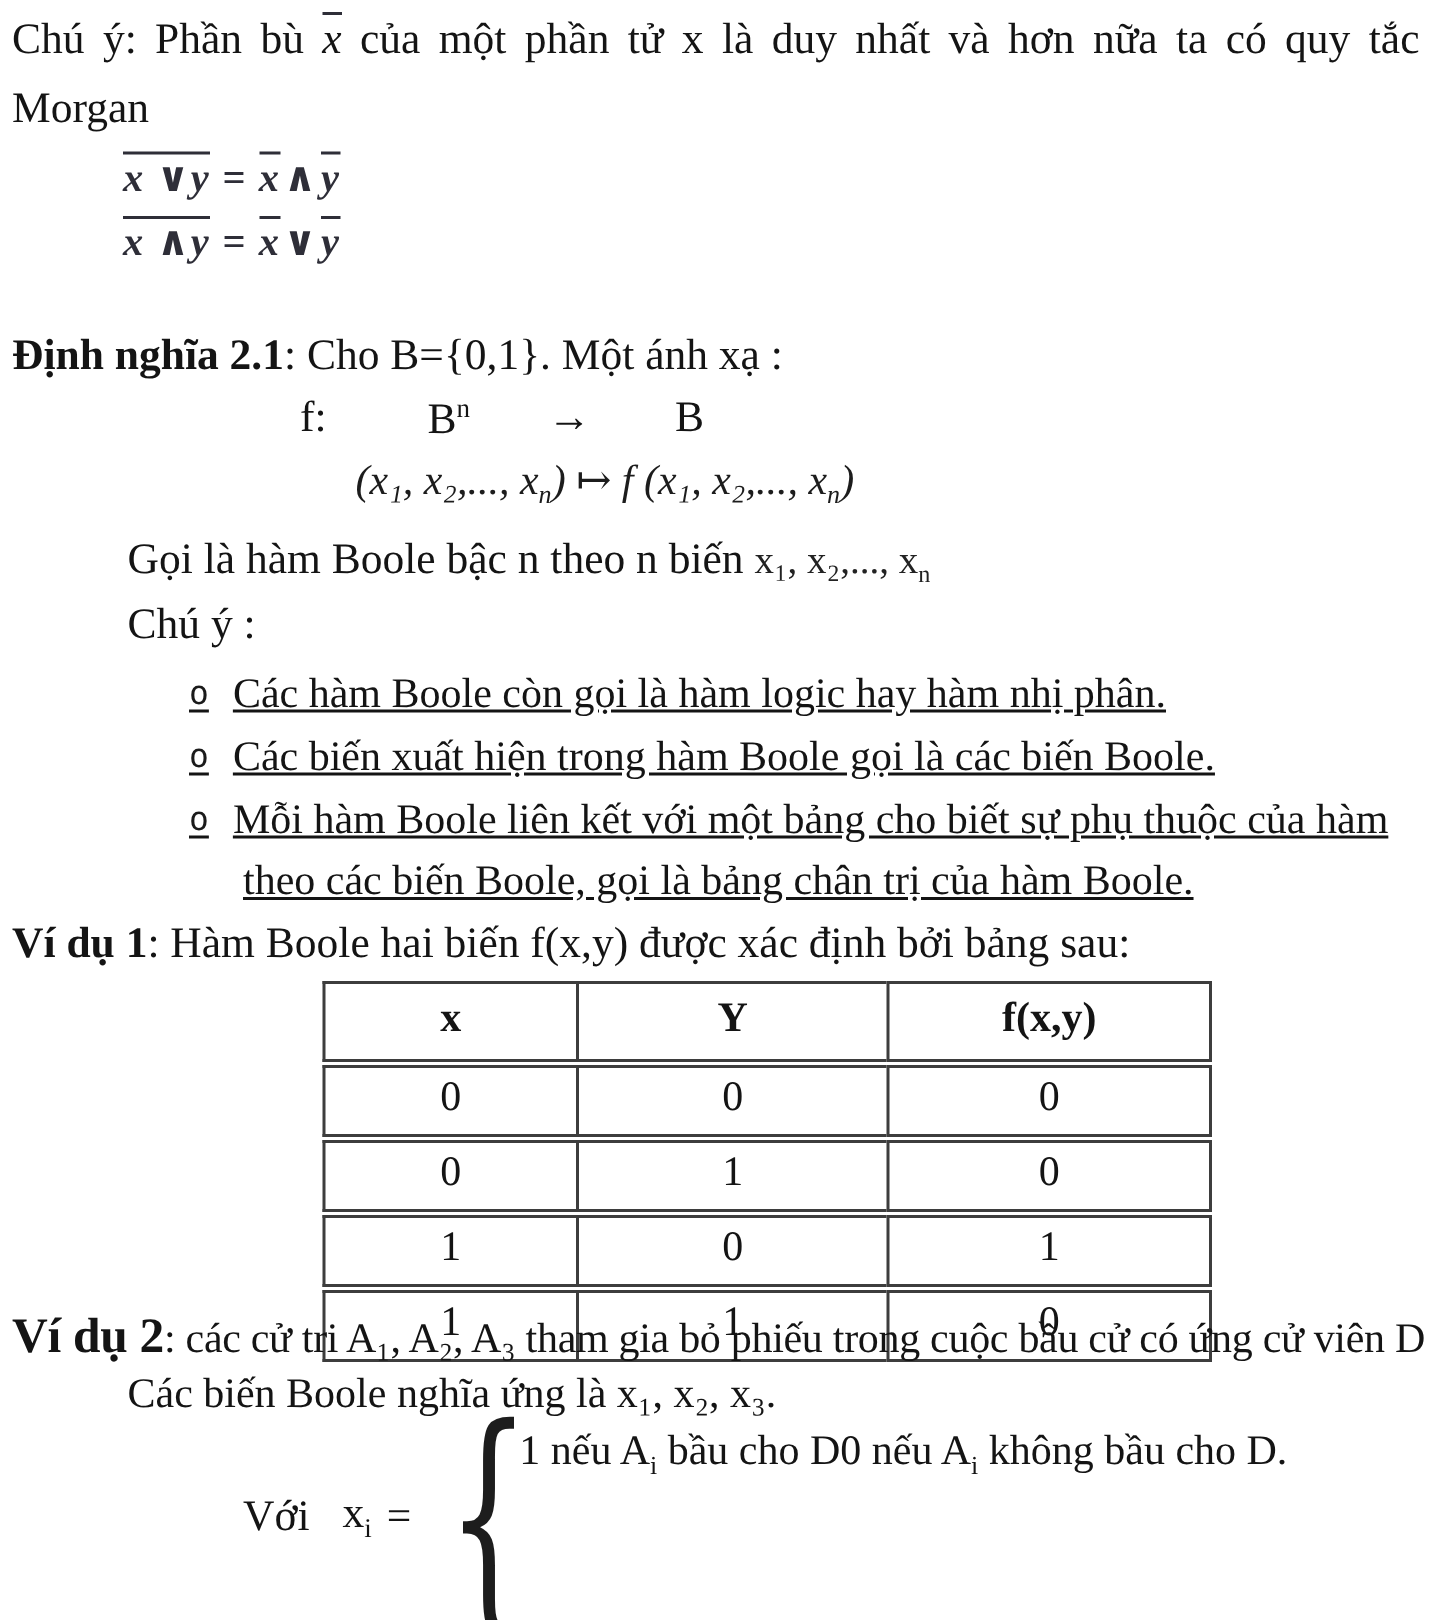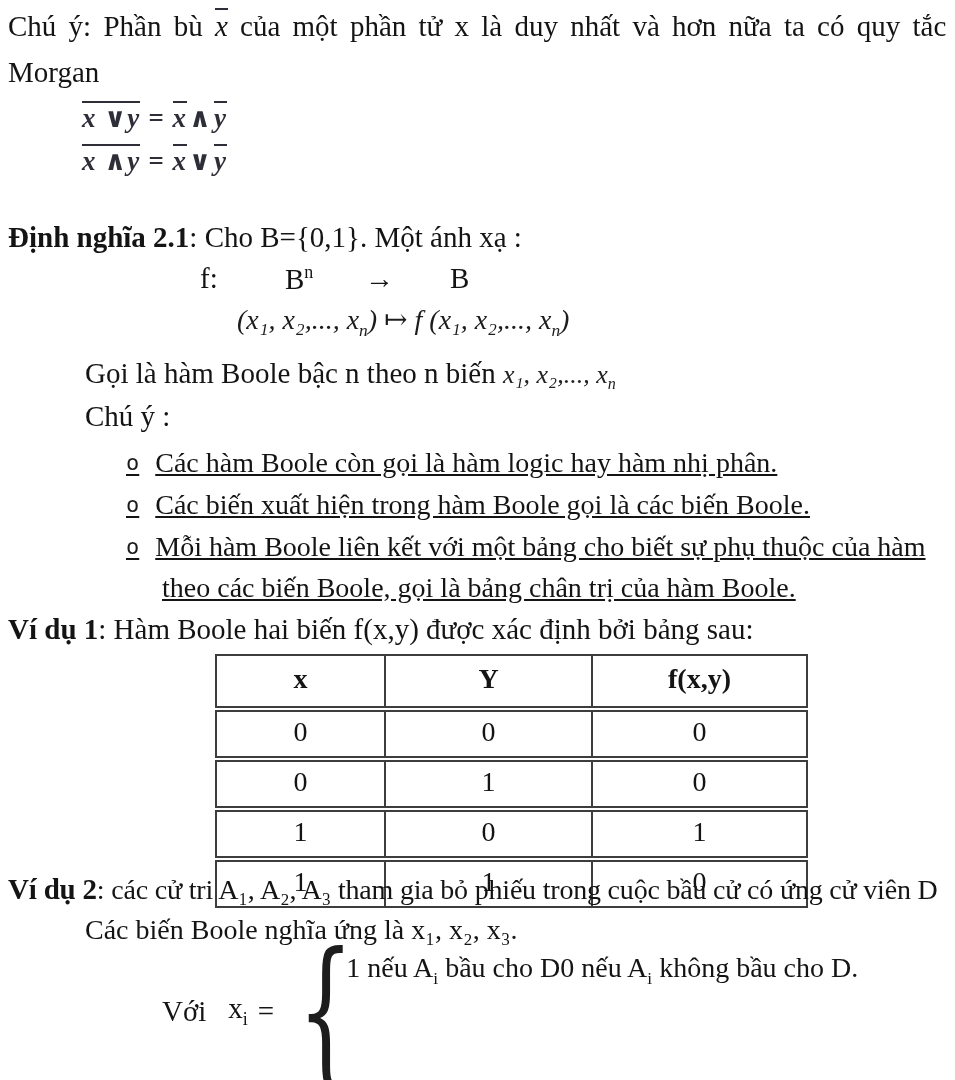--- a/index.html
+++ b/index.html
@@ -8,21 +8,21 @@
     font-family:"Liberation Serif","DejaVu Serif",serif;color:#141414;font-size:29px;
   }
   .abs{position:absolute;white-space:nowrap;}
   .bold{font-weight:bold;}
   .it{font-style:italic;}
   .ov{display:inline-block;border-top:2px solid #2e2e38;padding-top:1px;line-height:1.05;}
   .fml{font-style:italic;font-weight:bold;color:#2e2e38;font-size:27px;letter-spacing:1px;}
   .fml .feq{margin:0 8px;}
   .fml .fop{margin:0 2px;}
   .justify1{word-spacing:5px;}
-  .mathit{font-style:italic;font-size:26px;color:#222;}
+  .mathit{font-size:26px;color:#222;}
   .sb{font-size:0.62em;}
   sup.sp{font-size:0.62em;}
   .bullet-glyph{font-family:"DejaVu Sans Mono",monospace;font-size:22px;vertical-align:2px;margin-right:16px;color:#1a1a1a;}
   .b-line{font-size:28px;text-decoration:underline;}
   table.truth{border-collapse:separate;border-spacing:0 2px;}
   table.truth th,table.truth td{
     border-top:2px solid #3d3d3d;border-bottom:2px solid #3d3d3d;border-left:2px solid #3d3d3d;
     text-align:center;font-size:28px;padding:3px 0 7px;
   }
   table.truth th:last-child,table.truth td:last-child{border-right:2px solid #3d3d3d;}
@@ -117,21 +117,21 @@
       </tr>
       <tr>
         <td>1</td>
         <td>1</td>
         <td>0</td>
       </tr>
     </tbody>
   </table>
 
   <div class="abs vd2" style="top:873px;left:8px;">
-    <span class="bold" style="font-size:29px;">Ví dụ 2</span><span>: các cử tri A₁, A₂, A₃ tham gia bỏ phiếu trong cuộc bầu cử  có ứng cử viên D</span>
+    <span class="bold" style="font-size:33px;">Ví dụ 2</span><span>: các cử tri A₁, A₂, A₃ tham gia bỏ phiếu trong cuộc bầu cử  có ứng cử viên D</span>
   </div>
   <div class="abs" style="top:914px;left:85px;font-size:28px;">Các biến Boole nghĩa ứng là x₁, x₂, x₃.</div>
 
   <div class="abs voi-row" style="top:946px;left:162px;height:130px;">
     <span style="margin-right:22px;">Với</span>
     <span><span>x</span><sub class="sb">i</sub></span>
     <span style="margin:0 12px 0 10px;">=</span>
     <span class="brace">{</span>
     <span class="cases">
       <span><span>1 nếu A</span><sub class="sb">i</sub><span> bầu cho D</span></span>

